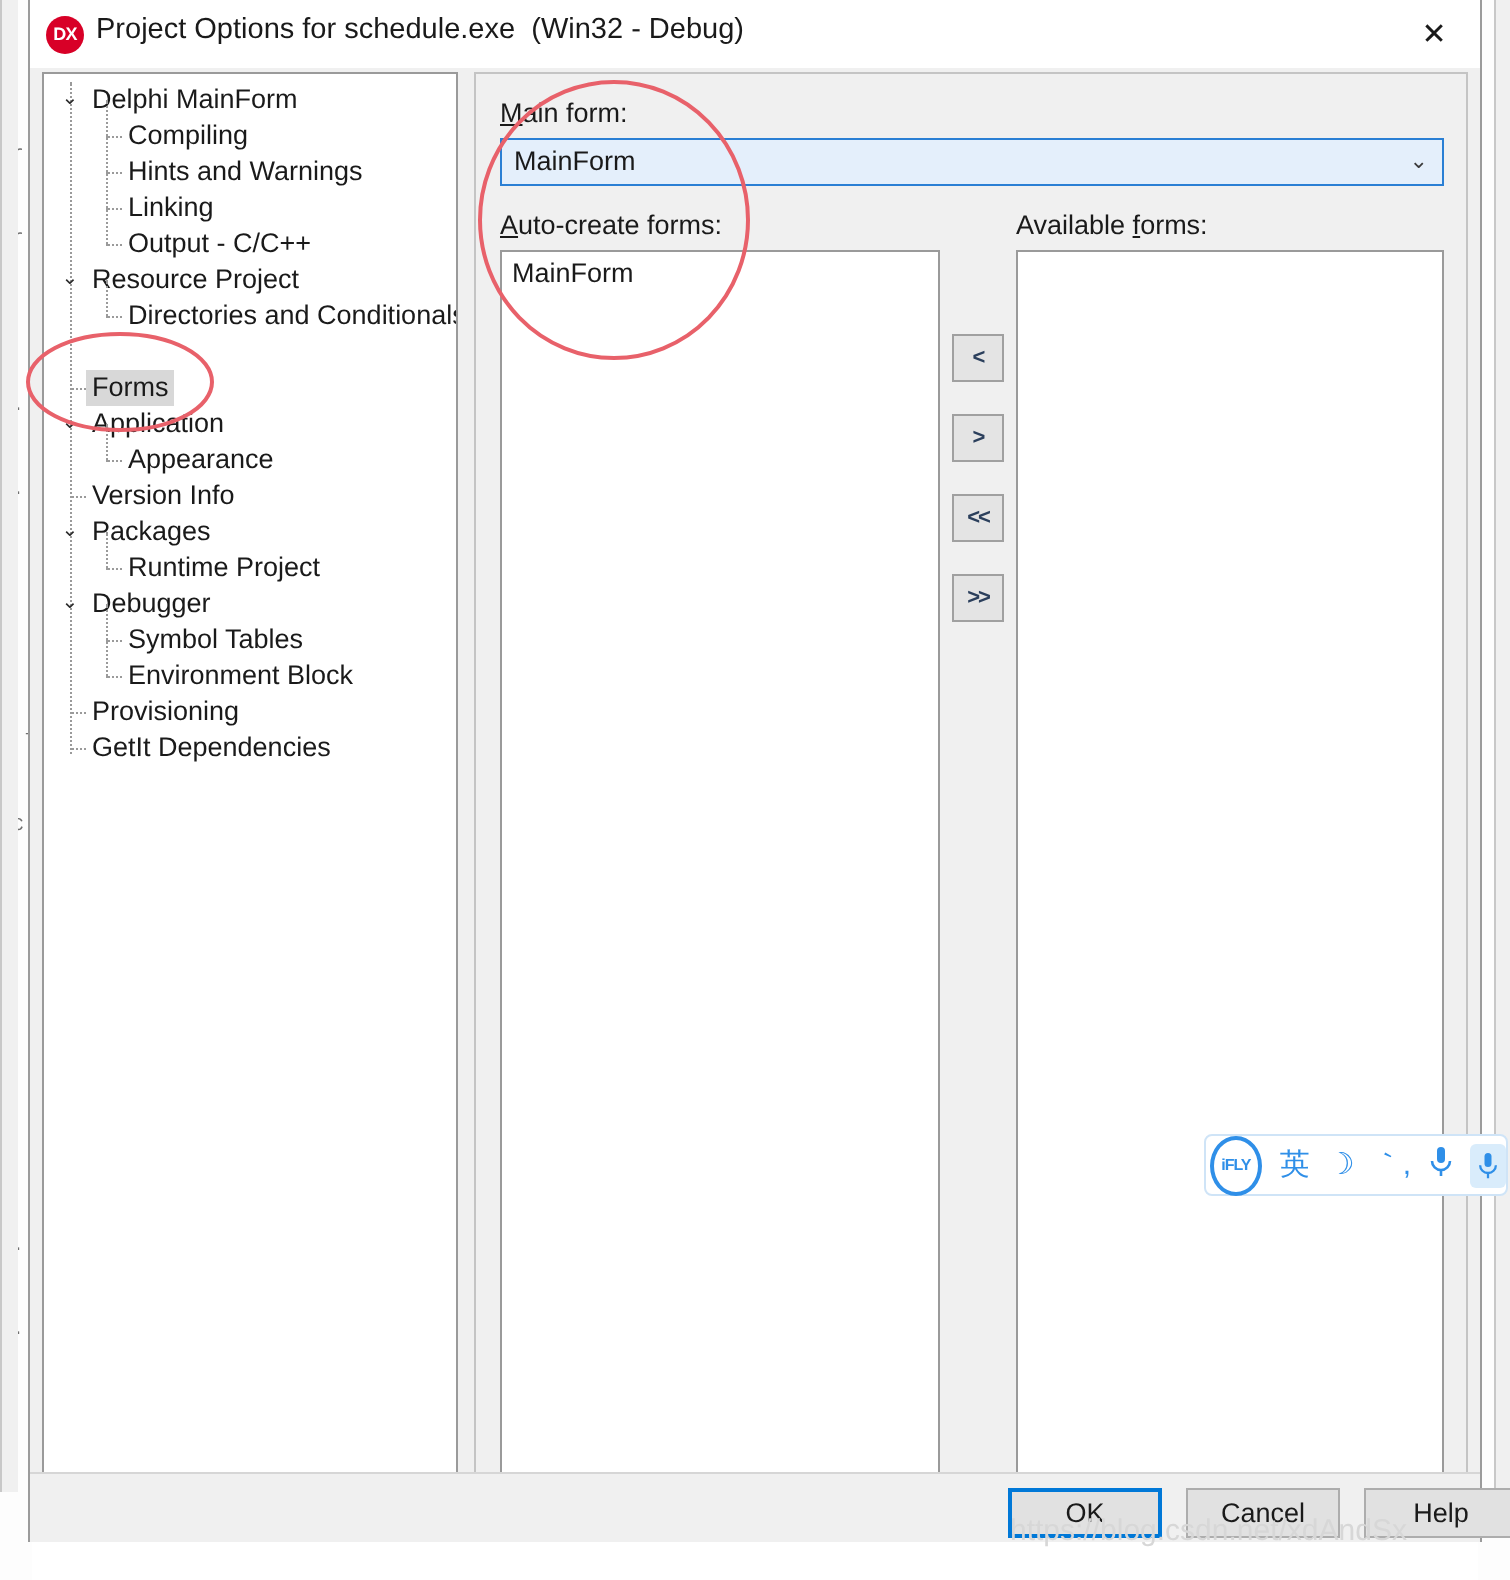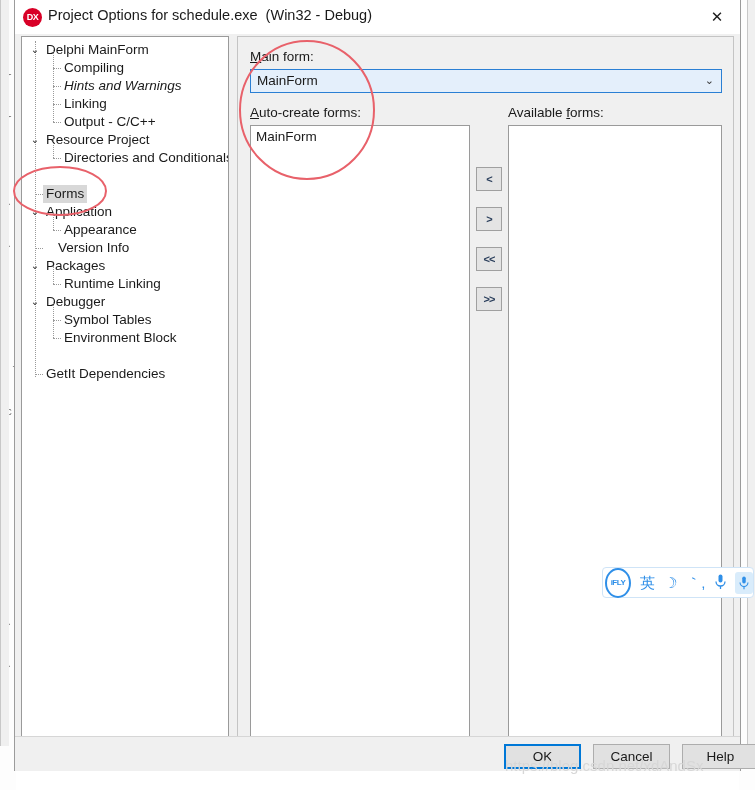--- a/index.html
+++ b/index.html
@@ -266,21 +266,21 @@
           <span class="tlabel" style="left: 21px;">Delphi MainForm</span>
         </div>
         <div class="tree-item" style="position: absolute; left: 0px; top: 22px; width: 206px;">
           <span class="dotstub" style="left: 31px; top: 9px; width: 8px;"></span>
           <span class="dotline" style="left: 31px; top: -9px; height: 18px;"></span>
           <span class="tlabel" style="left: 39px;">Compiling</span>
         </div>
         <div class="tree-item" style="position: absolute; left: 0px; top: 40px; width: 206px;">
           <span class="dotstub" style="left: 31px; top: 9px; width: 8px;"></span>
           <span class="dotline" style="left: 31px; top: -9px; height: 18px;"></span>
-          <span class="tlabel" style="left: 39px; font-style: italic;">Hints and Warnings</span>
+          <span class="tlabel" style="left: 39px;">Hints and Warnings</span>
         </div>
         <div class="tree-item" style="position: absolute; left: 0px; top: 58px; width: 206px;">
           <span class="dotstub" style="left: 31px; top: 9px; width: 8px;"></span>
           <span class="dotline" style="left: 31px; top: -9px; height: 18px;"></span>
           <span class="tlabel" style="left: 39px;">Linking</span>
         </div>
         <div class="tree-item" style="position: absolute; left: 0px; top: 76px; width: 206px;">
           <span class="dotstub" style="left: 31px; top: 9px; width: 8px;"></span>
           <span class="dotline" style="left: 31px; top: -9px; height: 18px;"></span>
           <span class="tlabel" style="left: 39px;">Output - C/C++</span>
@@ -302,44 +302,48 @@
           <span class="chev" style="left: 8px;">⌄</span>
           <span class="tlabel" style="left: 21px;">Application</span>
         </div>
         <div class="tree-item" style="position: absolute; left: 0px; top: 184px; width: 206px;">
           <span class="dotstub" style="left: 31px; top: 9px; width: 8px;"></span>
           <span class="dotline" style="left: 31px; top: -9px; height: 18px;"></span>
           <span class="tlabel" style="left: 39px;">Appearance</span>
         </div>
         <div class="tree-item" style="position: absolute; left: 0px; top: 202px; width: 206px;">
           <span class="dotstub" style="left: 13px; top: 9px; width: 8px;"></span>
-          <span class="tlabel" style="left: 21px; margin-left: 12px;">Version Info</span>
+          <span class="tlabel" style="left: 21px;">Version Info</span>
         </div>
         <div class="tree-item" style="position: absolute; left: 0px; top: 220px; width: 206px;">
           <span class="chev" style="left: 8px;">⌄</span>
           <span class="tlabel" style="left: 21px;">Packages</span>
         </div>
         <div class="tree-item" style="position: absolute; left: 0px; top: 238px; width: 206px;">
           <span class="dotstub" style="left: 31px; top: 9px; width: 8px;"></span>
           <span class="dotline" style="left: 31px; top: -9px; height: 18px;"></span>
-          <span class="tlabel" style="left: 39px;">Runtime Linking</span>
+          <span class="tlabel" style="left: 39px;">Runtime Project</span>
         </div>
         <div class="tree-item" style="position: absolute; left: 0px; top: 256px; width: 206px;">
           <span class="chev" style="left: 8px;">⌄</span>
           <span class="tlabel" style="left: 21px;">Debugger</span>
         </div>
         <div class="tree-item" style="position: absolute; left: 0px; top: 274px; width: 206px;">
           <span class="dotstub" style="left: 31px; top: 9px; width: 8px;"></span>
           <span class="dotline" style="left: 31px; top: -9px; height: 18px;"></span>
           <span class="tlabel" style="left: 39px;">Symbol Tables</span>
         </div>
         <div class="tree-item" style="position: absolute; left: 0px; top: 292px; width: 206px;">
           <span class="dotstub" style="left: 31px; top: 9px; width: 8px;"></span>
           <span class="dotline" style="left: 31px; top: -9px; height: 18px;"></span>
           <span class="tlabel" style="left: 39px;">Environment Block</span>
+        </div>
+        <div class="tree-item" style="position: absolute; left: 0px; top: 310px; width: 206px;">
+          <span class="dotstub" style="left: 13px; top: 9px; width: 8px;"></span>
+          <span class="tlabel" style="left: 21px;">Provisioning</span>
         </div>
         <div class="tree-item" style="position: absolute; left: 0px; top: 328px; width: 206px;">
           <span class="dotstub" style="left: 13px; top: 9px; width: 8px;"></span>
           <span class="tlabel" style="left: 21px;">GetIt Dependencies</span>
         </div>
       </div>
 
     <div id="right-group">
 
       <div class="fld-label" style="left:12px; top:12px;"><u>M</u>ain form:</div>

